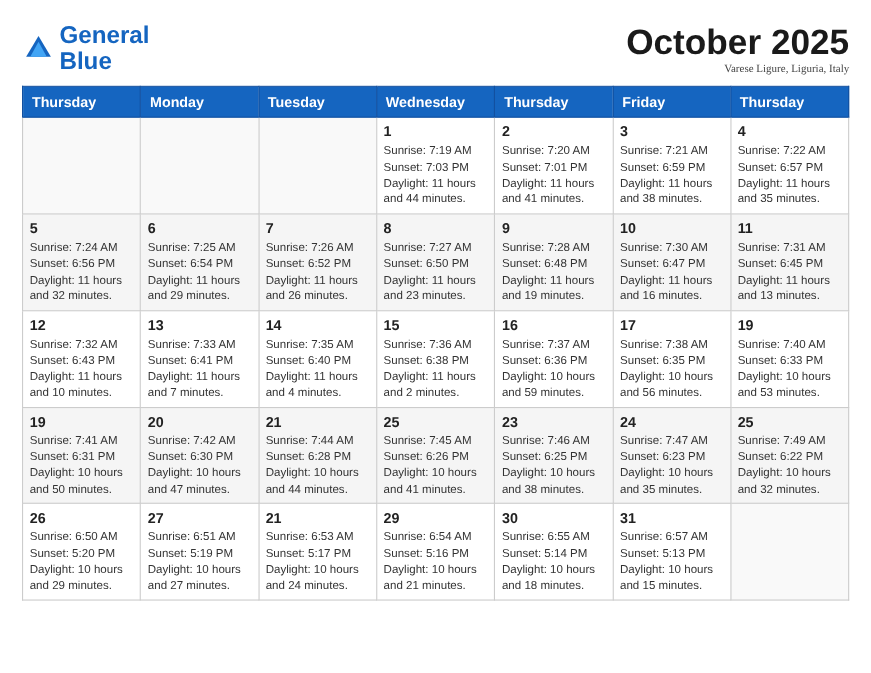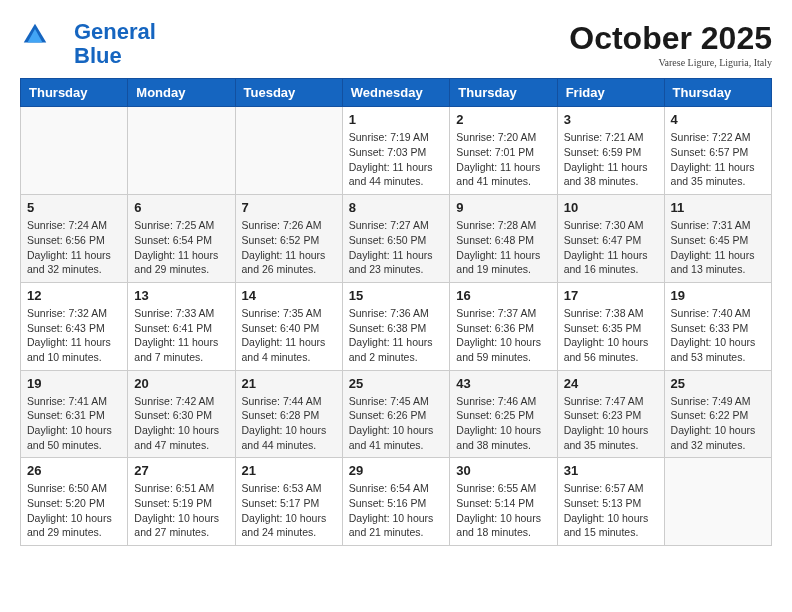--- a/index.html
+++ b/index.html
@@ -11,21 +11,21 @@
       padding: 20px;
     }
     .header {
       display: flex;
       justify-content: space-between;
       align-items: flex-start;
       margin-bottom: 10px;
     }
     .logo {
       display: flex;
-      gap: 20px;
+      align-items: center;
     }
     .logo-text {
       font-size: 22px;
       font-weight: bold;
       color: #1a1a1a;
       line-height: 1.1;
     }
     .logo-text span {
       color: #1565c0;
     }
@@ -217,21 +217,21 @@
         </td>
         <td>
           <span class="day-number">21</span>
           <div class="day-info">Sunrise: 7:44 AM<br>Sunset: 6:28 PM<br>Daylight: 10 hours and 44 minutes.</div>
         </td>
         <td>
           <span class="day-number">25</span>
           <div class="day-info">Sunrise: 7:45 AM<br>Sunset: 6:26 PM<br>Daylight: 10 hours and 41 minutes.</div>
         </td>
         <td>
-          <span class="day-number">43</span>
+          <span class="day-number">23</span>
           <div class="day-info">Sunrise: 7:46 AM<br>Sunset: 6:25 PM<br>Daylight: 10 hours and 38 minutes.</div>
         </td>
         <td>
           <span class="day-number">24</span>
           <div class="day-info">Sunrise: 7:47 AM<br>Sunset: 6:23 PM<br>Daylight: 10 hours and 35 minutes.</div>
         </td>
         <td>
           <span class="day-number">25</span>
           <div class="day-info">Sunrise: 7:49 AM<br>Sunset: 6:22 PM<br>Daylight: 10 hours and 32 minutes.</div>
         </td>

